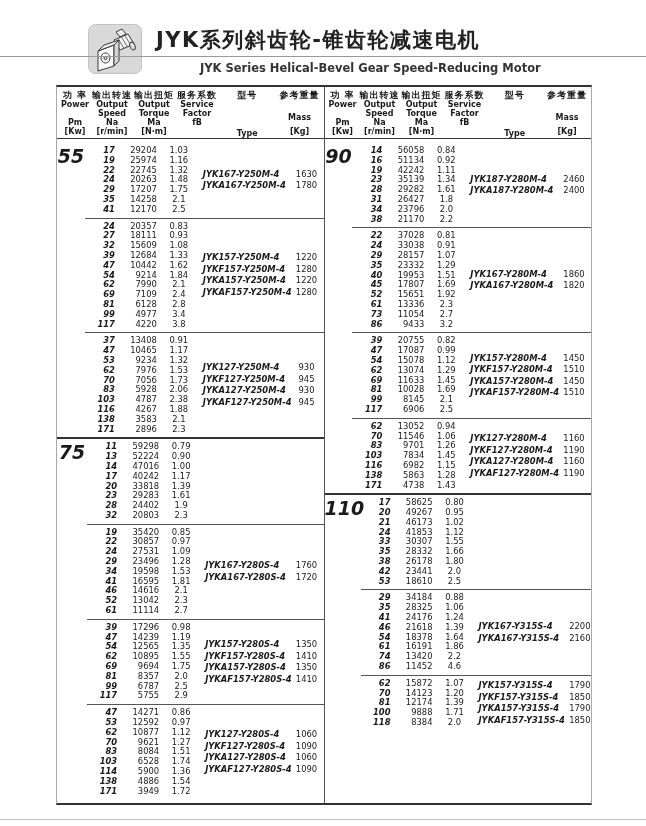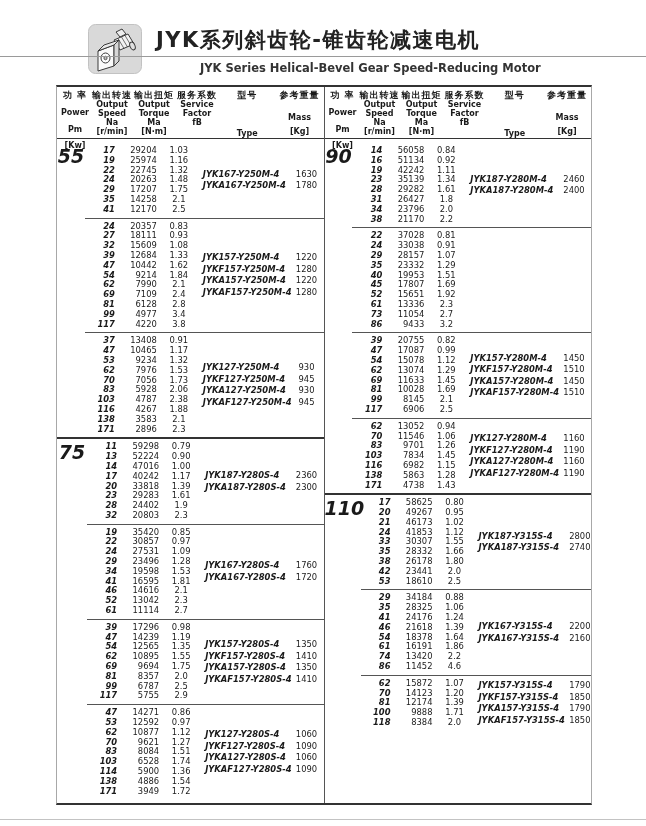--- a/index.html
+++ b/index.html
@@ -27,21 +27,21 @@
   .half.left { border-right:1px solid #555; width:268px; }
   .half.right { width:267px; }
 
   .thead { height:52px; border-bottom:1px solid #333; display:flex; padding:3px 2px 2px 0; }
   .hc { display:flex; flex-direction:column; align-items:center; font-weight:bold; height:100%; }
   .hc div { white-space:nowrap; }
   .hc .zh { font-size:9px; line-height:11px; letter-spacing:1px; }
   .hc .en { font-size:8px; line-height:8.5px; }
   .hc .bt { font-size:8px; line-height:8.5px; }
   .hc .bt.first { margin-top:auto; }
-  .hc-power { width:36px;gap:8px; } .hc-speed { width:38px;justify-content:flex-end; } .hc-torque { width:46px; }
+  .hc-power { width:36px; } .hc-speed { width:38px;justify-content:flex-end; } .hc-torque { width:46px; }
   .hc-factor { width:40px; padding-bottom:9px; } .hc-type { flex:1;gap:16px; } .hc-mass { width:44px; }
   .hc-type .en { margin-top:13px; }
   .hc-mass .en { margin-top:13px; }
 
   .tbody { padding-top:4px; }
   .section { display:flex; }
   .section.sep { border-top:2px solid #333; }
   .power-cell { width:36px; text-align:center; font-weight:bold; font-style:italic; font-size:19px; padding-top:2px; }
   .groups { flex:1; }
   .group { display:flex; align-items:center; padding:3px 0; }
@@ -361,30 +361,20 @@
                   <span class="c-speed">28</span>
                   <span class="c-torque">24402</span>
                   <span class="c-factor">1.9</span>
                 </div>
                 <div class="row">
                   <span class="c-speed">32</span>
                   <span class="c-torque">20803</span>
                   <span class="c-factor">2.3</span>
                 </div>
               </div>
-              <div class="types">
-                <div class="trow">
-                  <span class="tname">JYK187-Y280S-4</span>
-                  <span class="tmass">2360</span>
-                </div>
-                <div class="trow">
-                  <span class="tname">JYKA187-Y280S-4</span>
-                  <span class="tmass">2300</span>
-                </div>
-              </div>
             </div>
             <div class="group sep">
               <div class="rows">
                 <div class="row">
                   <span class="c-speed">19</span>
                   <span class="c-torque">35420</span>
                   <span class="c-factor">0.85</span>
                 </div>
                 <div class="row">
                   <span class="c-speed">22</span>
@@ -713,20 +703,30 @@
                   <span class="c-speed">73</span>
                   <span class="c-torque">11054</span>
                   <span class="c-factor">2.7</span>
                 </div>
                 <div class="row">
                   <span class="c-speed">86</span>
                   <span class="c-torque">9433</span>
                   <span class="c-factor">3.2</span>
                 </div>
               </div>
+              <div class="types">
+                <div class="trow">
+                  <span class="tname">JYK167-Y280M-4</span>
+                  <span class="tmass">1860</span>
+                </div>
+                <div class="trow">
+                  <span class="tname">JYKA167-Y280M-4</span>
+                  <span class="tmass">1820</span>
+                </div>
+              </div>
             </div>
             <div class="group sep">
               <div class="rows">
                 <div class="row">
                   <span class="c-speed">39</span>
                   <span class="c-torque">20755</span>
                   <span class="c-factor">0.82</span>
                 </div>
                 <div class="row">
                   <span class="c-speed">47</span>
@@ -884,30 +884,20 @@
                 </div>
                 <div class="row">
                   <span class="c-speed">42</span>
                   <span class="c-torque">23441</span>
                   <span class="c-factor">2.0</span>
                 </div>
                 <div class="row">
                   <span class="c-speed">53</span>
                   <span class="c-torque">18610</span>
                   <span class="c-factor">2.5</span>
-                </div>
-              </div>
-              <div class="types">
-                <div class="trow">
-                  <span class="tname">JYK187-Y315S-4</span>
-                  <span class="tmass">2800</span>
-                </div>
-                <div class="trow">
-                  <span class="tname">JYKA187-Y315S-4</span>
-                  <span class="tmass">2740</span>
                 </div>
               </div>
             </div>
             <div class="group sep">
               <div class="rows">
                 <div class="row">
                   <span class="c-speed">29</span>
                   <span class="c-torque">34184</span>
                   <span class="c-factor">0.88</span>
                 </div>

